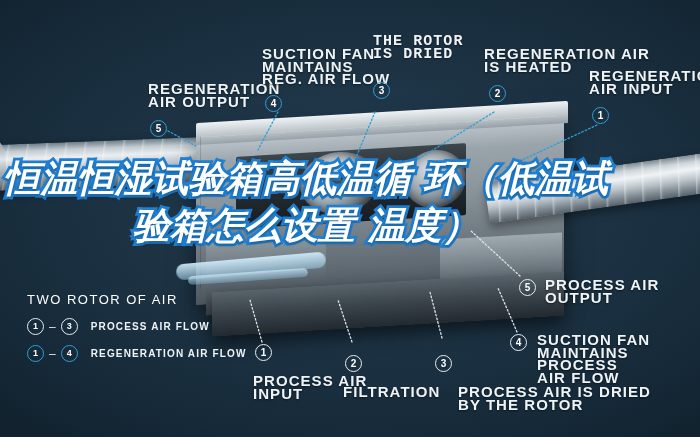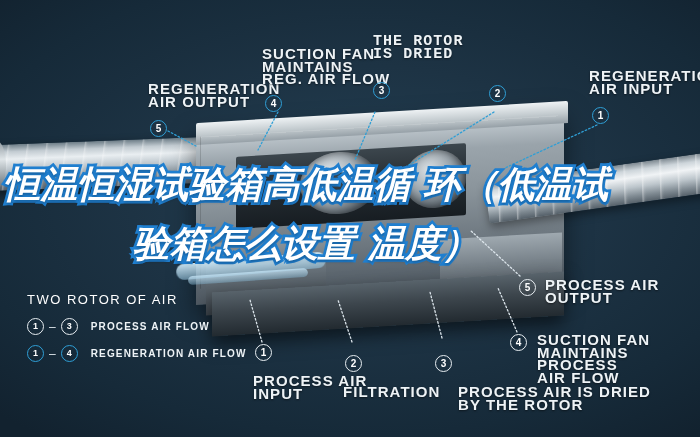--- a/index.html
+++ b/index.html
@@ -238,21 +238,21 @@
 
   
   #overlay {
     position: absolute;
     left: 0; top: 155px;
     width: 612px;
     text-align: center;
     font-family: "DejaVu Sans", sans-serif;
     font-size: 37px;
     font-weight: 700;
-    line-height: 59px;
+    line-height: 47px;
     font-style: italic;
     color: #ffffff;
     letter-spacing: 0px;
     -webkit-text-stroke: 5.5px #1f7fd0;
     paint-order: stroke fill;
     text-shadow: 0 2px 3px rgba(0,0,0,.25);
   }
 </style>
 </head>
 <body>
@@ -299,20 +299,22 @@
 
   <div class="callout" style="left:262px; top:48px;">SUCTION FAN
 MAINTAINS
 REG. AIR FLOW</div>
   <div class="marker blue" style="left:265px; top:95px;">4</div>
 
   <div class="callout" style="left:373px; top:36px;font-family:Liberation Mono, monospace;">THE ROTOR
 IS DRIED</div>
   <div class="marker blue" style="left:373px; top:82px;">3</div>
 
+  <div class="callout" style="left:484px; top:48px;">REGENERATION AIR
+IS HEATED</div>
   <div class="marker blue" style="left:489px; top:85px;">2</div>
 
   <div class="callout" style="left:589px; top:70px;">REGENERATION
 AIR INPUT</div>
   <div class="marker blue" style="left:592px; top:107px;">1</div>
 
   <div class="marker white" style="left:519px; top:279px;">5</div>
   <div class="callout" style="left:545px; top:279px;">PROCESS AIR
 OUTPUT</div>
 

